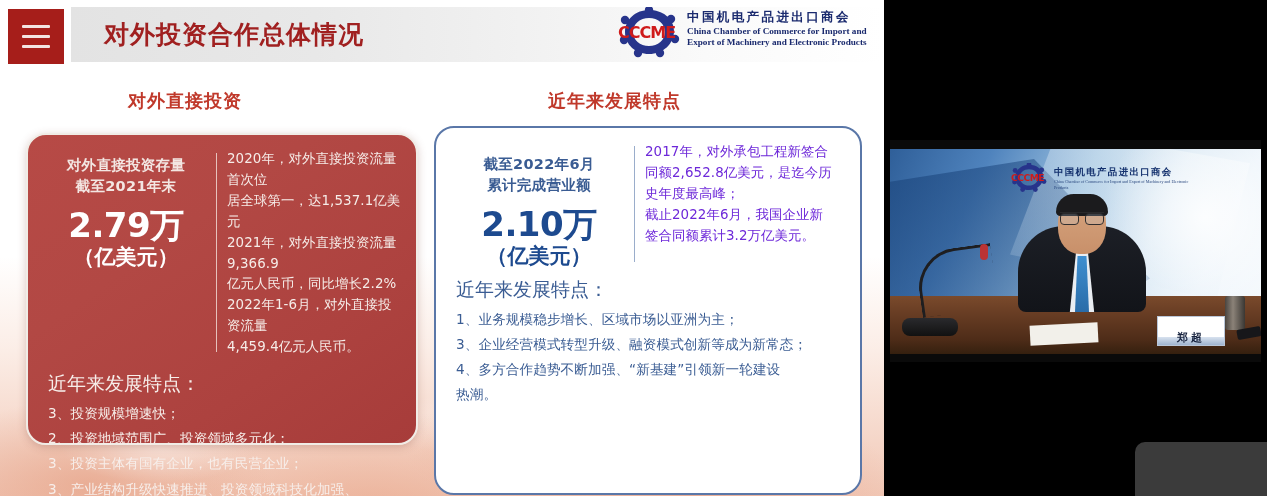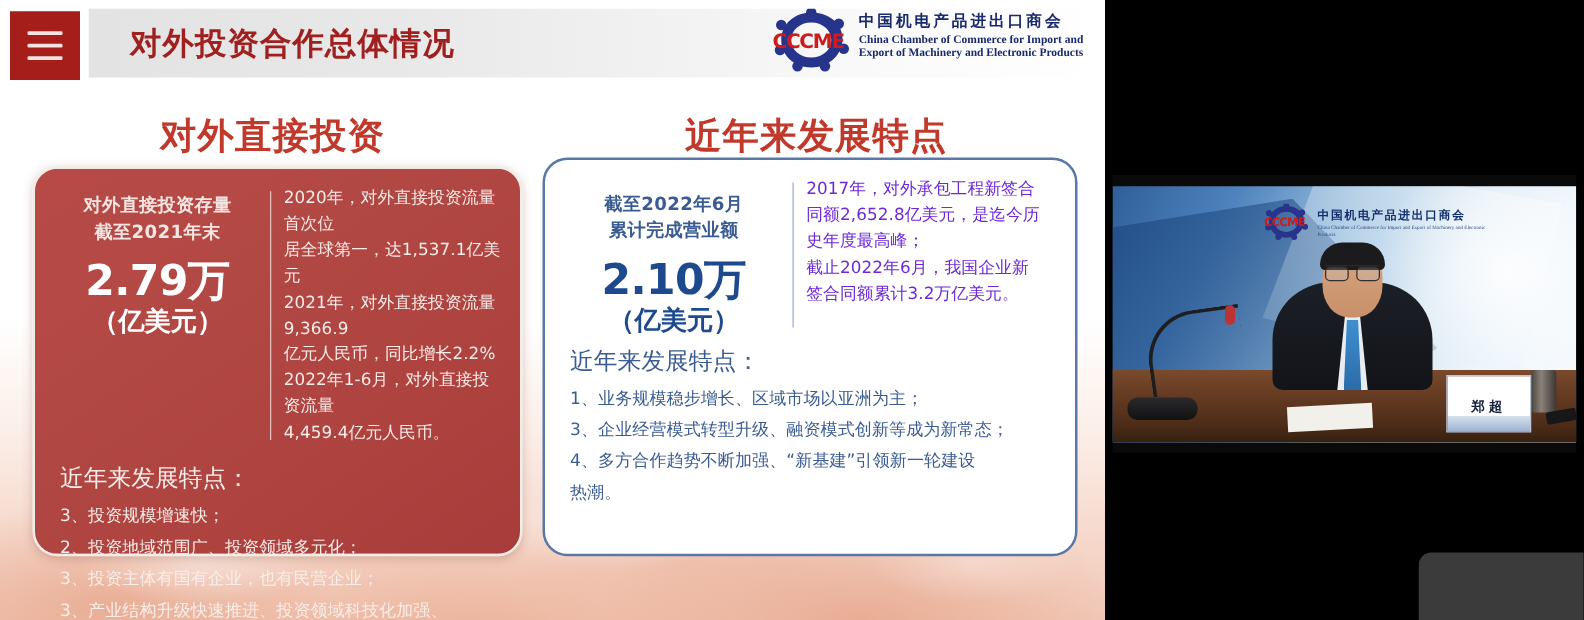--- a/index.html
+++ b/index.html
@@ -129,21 +129,21 @@
     font-weight: bold;
     color: #1a2a6e;
     line-height: 1.22;
     max-width: 183px;
     font-family: "Liberation Serif", serif;
   }
 
   
   .sec-title {
     position: absolute;
-    font-size: 29px;
+    font-size: 18px;
     font-weight: bold;
     letter-spacing: 1px;
     white-space: nowrap;
     font-family: Liberation Serif, serif;
   }
   .sec-title.left  { left: 128px; top: 89px; color: #c0392b; }
   .sec-title.right { left: 548px; top: 89px; color: #c0392b; }
 
   
   .card {
@@ -154,21 +154,21 @@
   .card-red {
     left: 26px; top: 133px;
     width: 392px; height: 312px;
     background: linear-gradient(145deg, #b74a46 0%, #b24844 35%, #ad423f 70%, #a73c3a 100%);
     border: 2px solid #f0ece6;
     box-shadow: 0 2px 8px rgba(120,60,50,0.25);
     color: #f7eeea;
   }
   .card-blue {
     left: 434px; top: 126px;
-    width: 428px; height: 319px;
+    width: 428px; height: 369px;
     background: #ffffff;
     border: 2px solid #5a77a8;
     color: #2b4a80;
   }
 
   .card-top {
     display: flex;
     padding: 14px 14px 0 14px;
     box-sizing: border-box;
   }
@@ -408,25 +408,25 @@
   .v-mic-base {
     position: absolute;
     left: 0px; bottom: 0px;
     width: 56px; height: 18px;
     background: linear-gradient(to bottom, #2a2a2d, #111);
     border-radius: 8px;
   }
   .v-nameplate {
     position: absolute;
     right: 36px; bottom: 8px;
-    width: 68px; height: 46px;
+    width: 68px; height: 30px;
     background: linear-gradient(to bottom, #ffffff 0%, #ffffff 72%, #d7e1ee 72%, #9fb4d0 100%);
     border: 1px solid #b9c6d8;
     display: flex;
-    align-items: center;
+    align-items: flex-end;
     justify-content: center;
     padding-top: 4px;
     box-sizing: border-box;
     z-index: 8;
   }
   .v-nameplate span {
     font-size: 11px;
     font-weight: bold;
     color: #17233f;
     letter-spacing: 3px;

